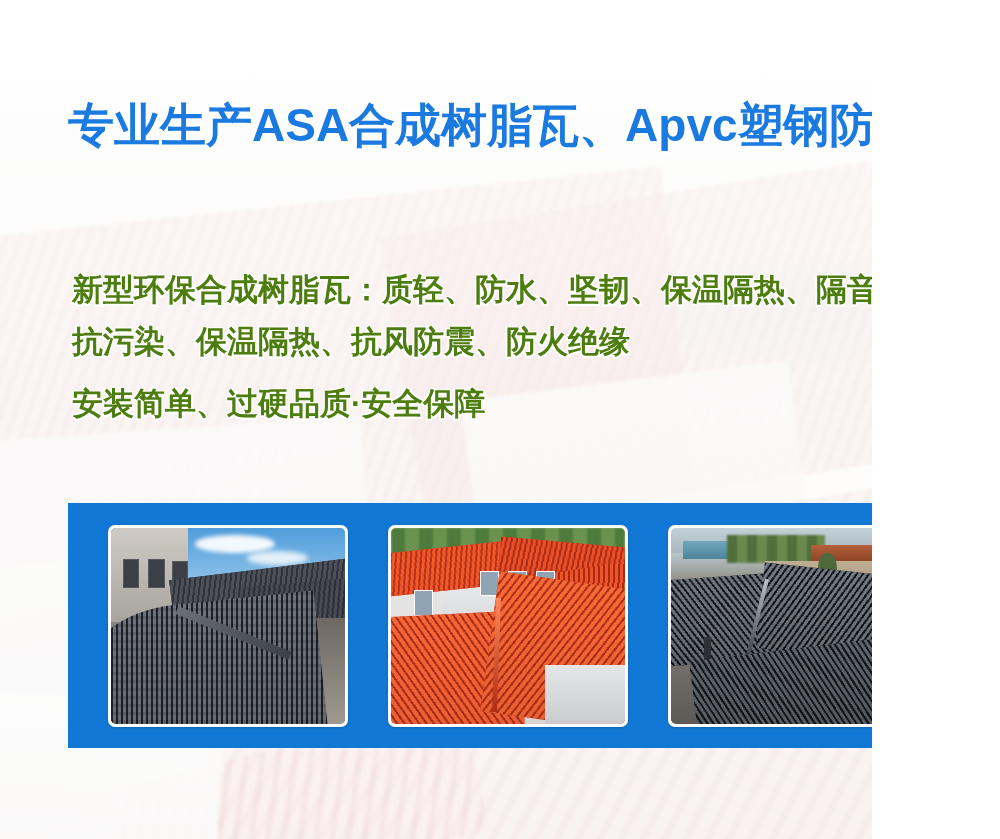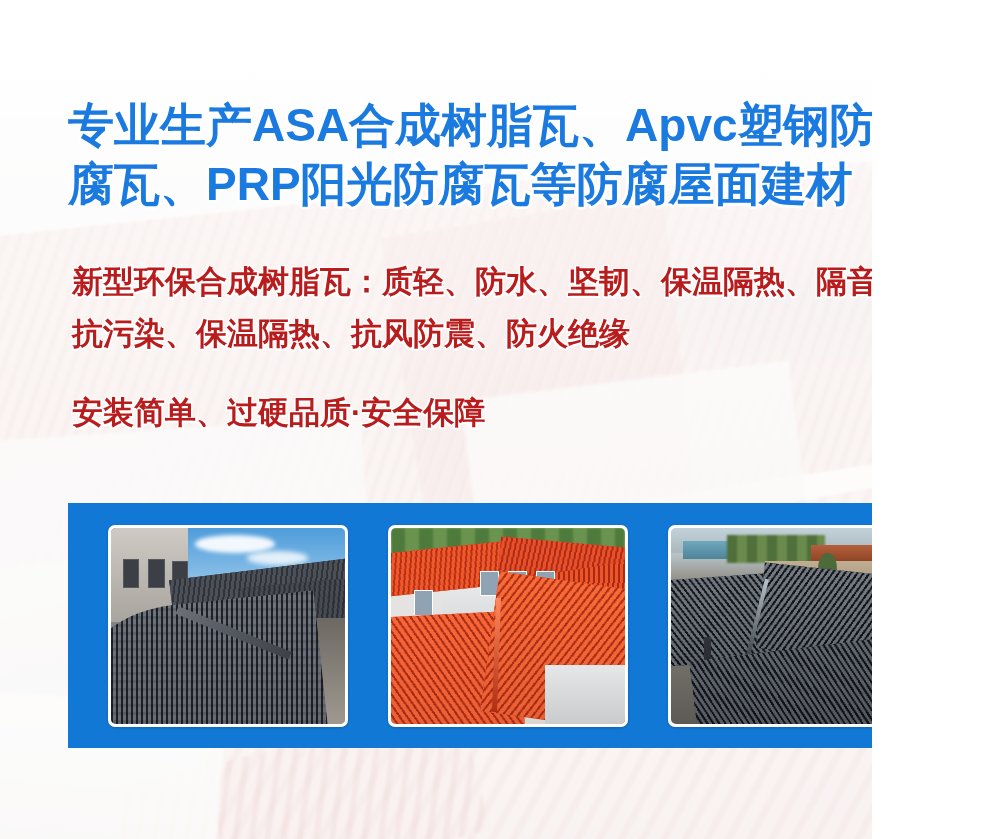--- a/index.html
+++ b/index.html
@@ -177,36 +177,36 @@
        0px -3px 0 rgba(255,255,255,.95),
        3px  0px 0 rgba(255,255,255,.95),
       -3px  0px 0 rgba(255,255,255,.95);
     white-space: nowrap;
   }
   .headline .hl-line { display: block; }
 
   .subhead {
     position: absolute;
     left: 72px;
-    top: 256px;
+    top: 264px;
     width: 890px;
-    color: #b91c1c;
+    color: #4d7c0f;
     font-size: 31px;
     font-weight: bold;
     line-height: 52px;
     text-shadow:
       -1.5px -1.5px 0 rgba(255,255,255,.92),
        1.5px -1.5px 0 rgba(255,255,255,.92),
       -1.5px  1.5px 0 rgba(255,255,255,.92),
        1.5px  1.5px 0 rgba(255,255,255,.92),
        0 2px 0 rgba(255,255,255,.92);
     white-space: nowrap;
   }
   .subhead .sub-line { display: block; }
-  .subhead .sub-line.spaced { margin-top: 27px; }
+  .subhead .sub-line.spaced { margin-top: 10px; }
 
   
   .gallery {
     position: absolute;
     left: 68px;
     top: 503px;
     width: 880px;
     height: 245px;
     background: #1278d6;
     display: flex;
@@ -416,21 +416,20 @@
     <div class="bg-ridge"></div>
     <div class="bg-bldg-3"></div>
     <div class="bg-wash"></div>
     <div class="bg-wash-2"></div>
   </div>
 
   <div class="content">
 
     <div class="headline">
       <span class="hl-line">专业生产ASA合成树脂瓦、Apvc塑钢防</span>
-      <span class="hl-line">腐瓦、PRP阳光防腐瓦等防腐屋面建材</span>
     </div>
 
     <div class="subhead">
       <span class="sub-line">新型环保合成树脂瓦：质轻、防水、坚韧、保温隔热、隔音</span>
       <span class="sub-line">抗污染、保温隔热、抗风防震、防火绝缘</span>
       <span class="sub-line spaced">安装简单、过硬品质·安全保障</span>
     </div>
 
     <div class="gallery">
 

